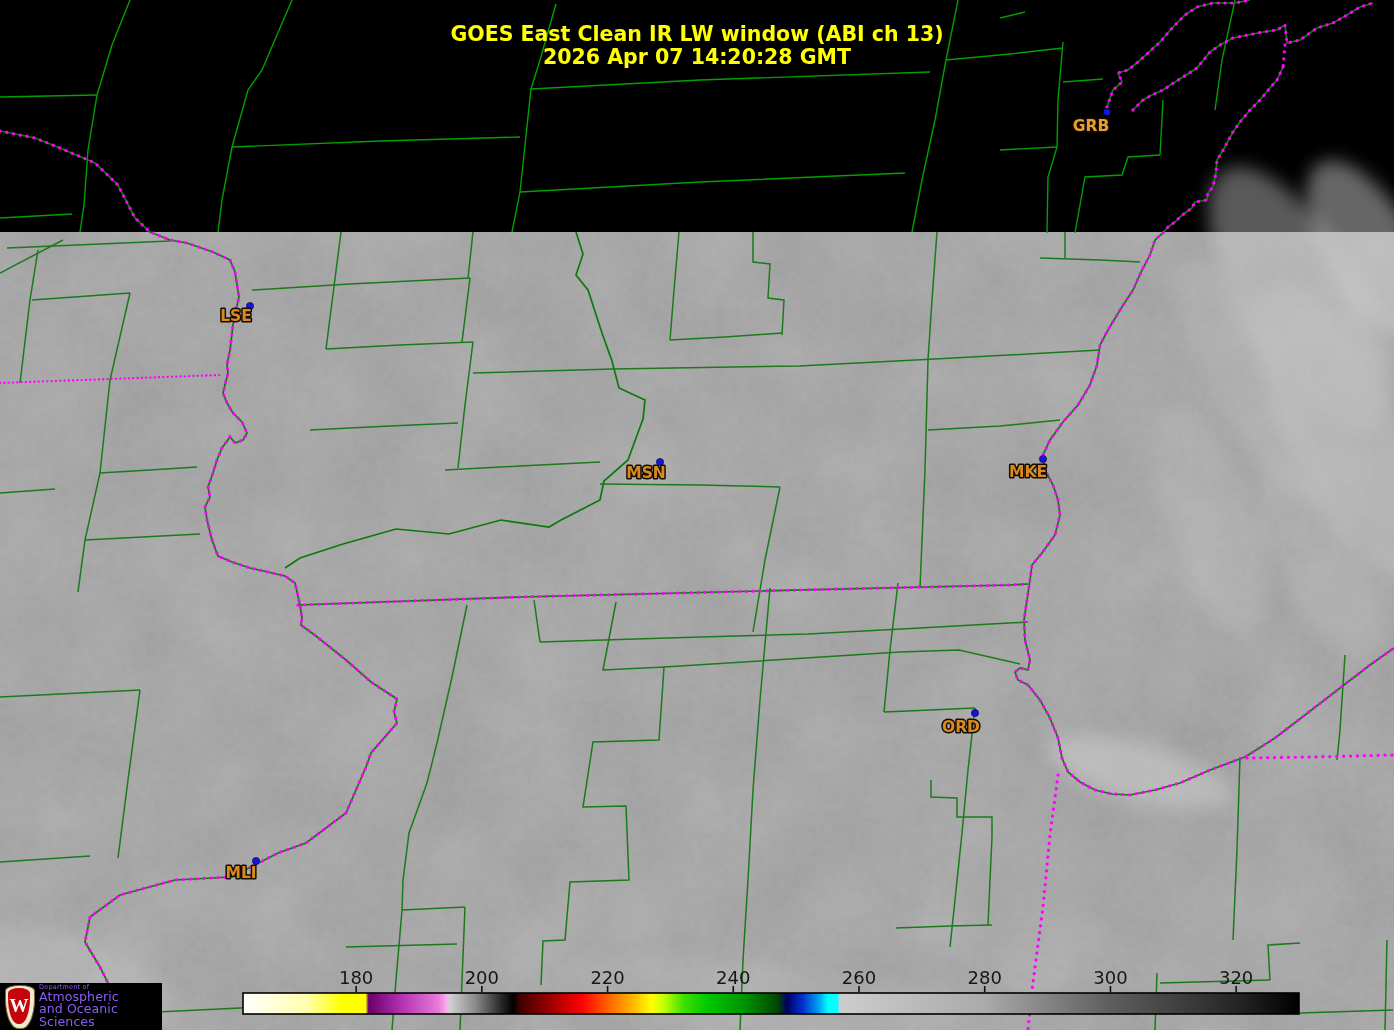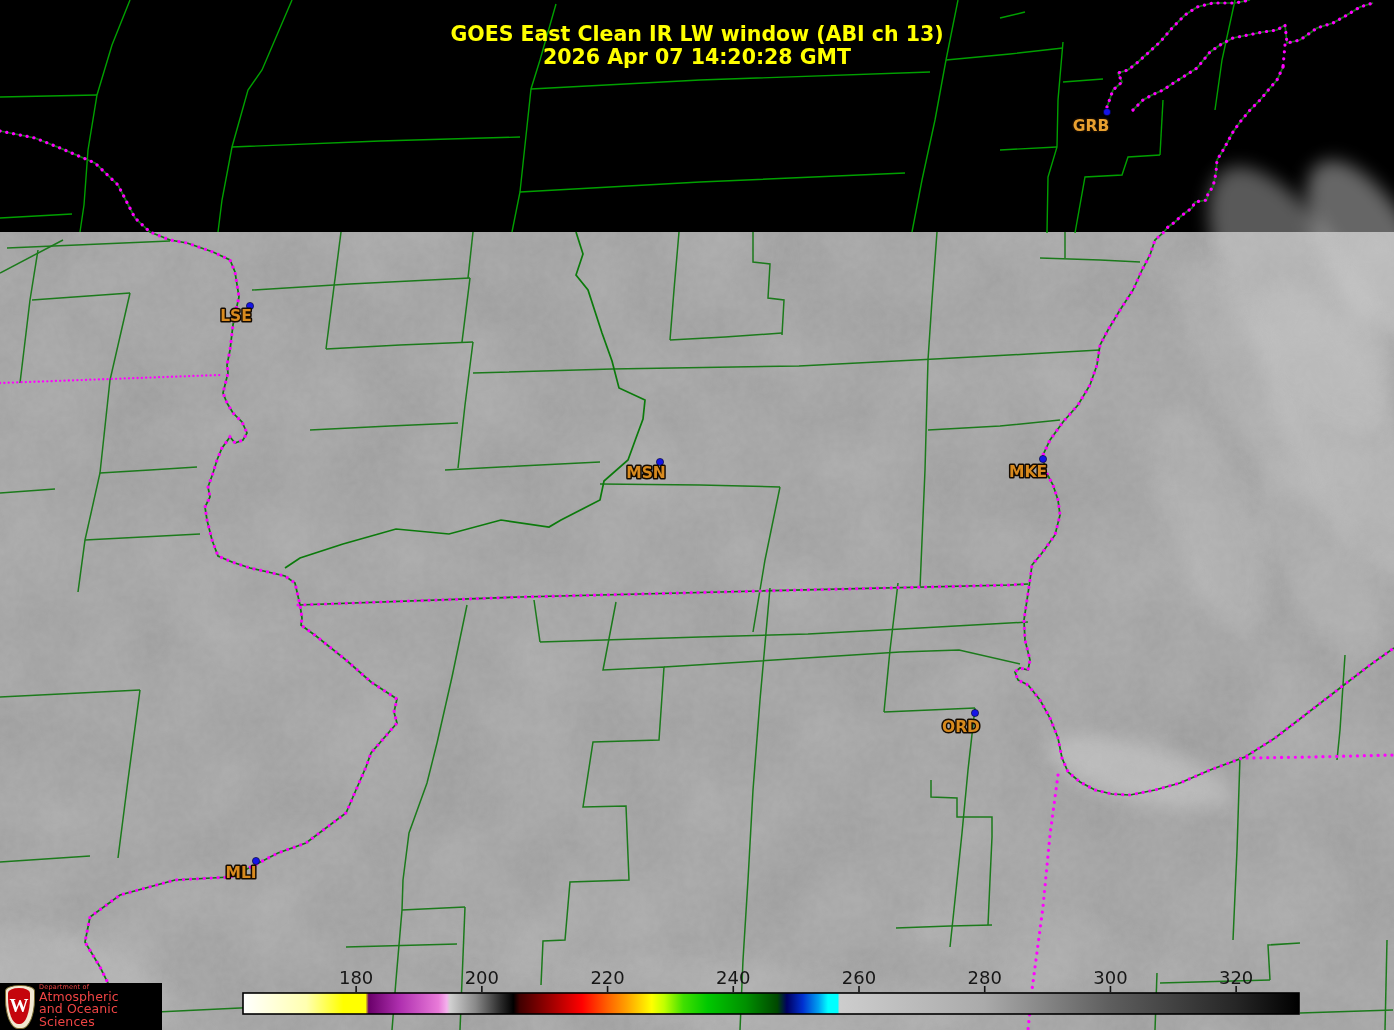--- a/index.html
+++ b/index.html
@@ -4,21 +4,21 @@
 <style>
   html,body{margin:0;padding:0;background:#000;}
   body{width:1394px;height:1030px;overflow:hidden;font-family:"DejaVu Sans","Liberation Sans",sans-serif;}
   #stage{position:relative;width:1394px;height:1030px;}
   #mapsvg{position:absolute;left:0;top:0;}
   #logo{position:absolute;left:0;top:983px;width:162px;height:47px;background:#000;display:flex;align-items:center;}
   #logo .crest{position:relative;width:30px;height:44px;margin-left:5px;flex:0 0 auto;}
   #logo .shield-outer{position:absolute;left:0;top:0;width:28px;height:42px;background:#f3e9d2;border-radius:14px 14px 13px 13px / 6px 6px 30px 30px;border:1px solid #7a6a30;}
   #logo .shield-inner{position:absolute;left:3px;top:3px;width:22px;height:36px;background:#c5050c;border-radius:11px 11px 10px 10px / 5px 5px 26px 26px;display:flex;align-items:center;justify-content:center;}
   #logo .shield-inner span{color:#fff;font-family:"Liberation Serif","DejaVu Serif",serif;font-weight:bold;font-size:19px;line-height:1;}
-  #logo .logotext{margin-left:4px;color:#ef4444;line-height:1.02;}
+  #logo .logotext{margin-left:4px;color:#8b5cf6;line-height:1.02;}
   #logo .dept{font-size:6.5px;letter-spacing:.2px;}
   #logo .l1,#logo .l2{font-size:12.5px;letter-spacing:.1px;}
 </style>
 </head>
 <body>
 
 <div id="stage">
   <svg id="mapsvg" width="1394" height="1030" viewBox="0 0 1394 1030">
     <defs>
       <linearGradient id="cbgrad" x1="0" y1="0" x2="1" y2="0">

